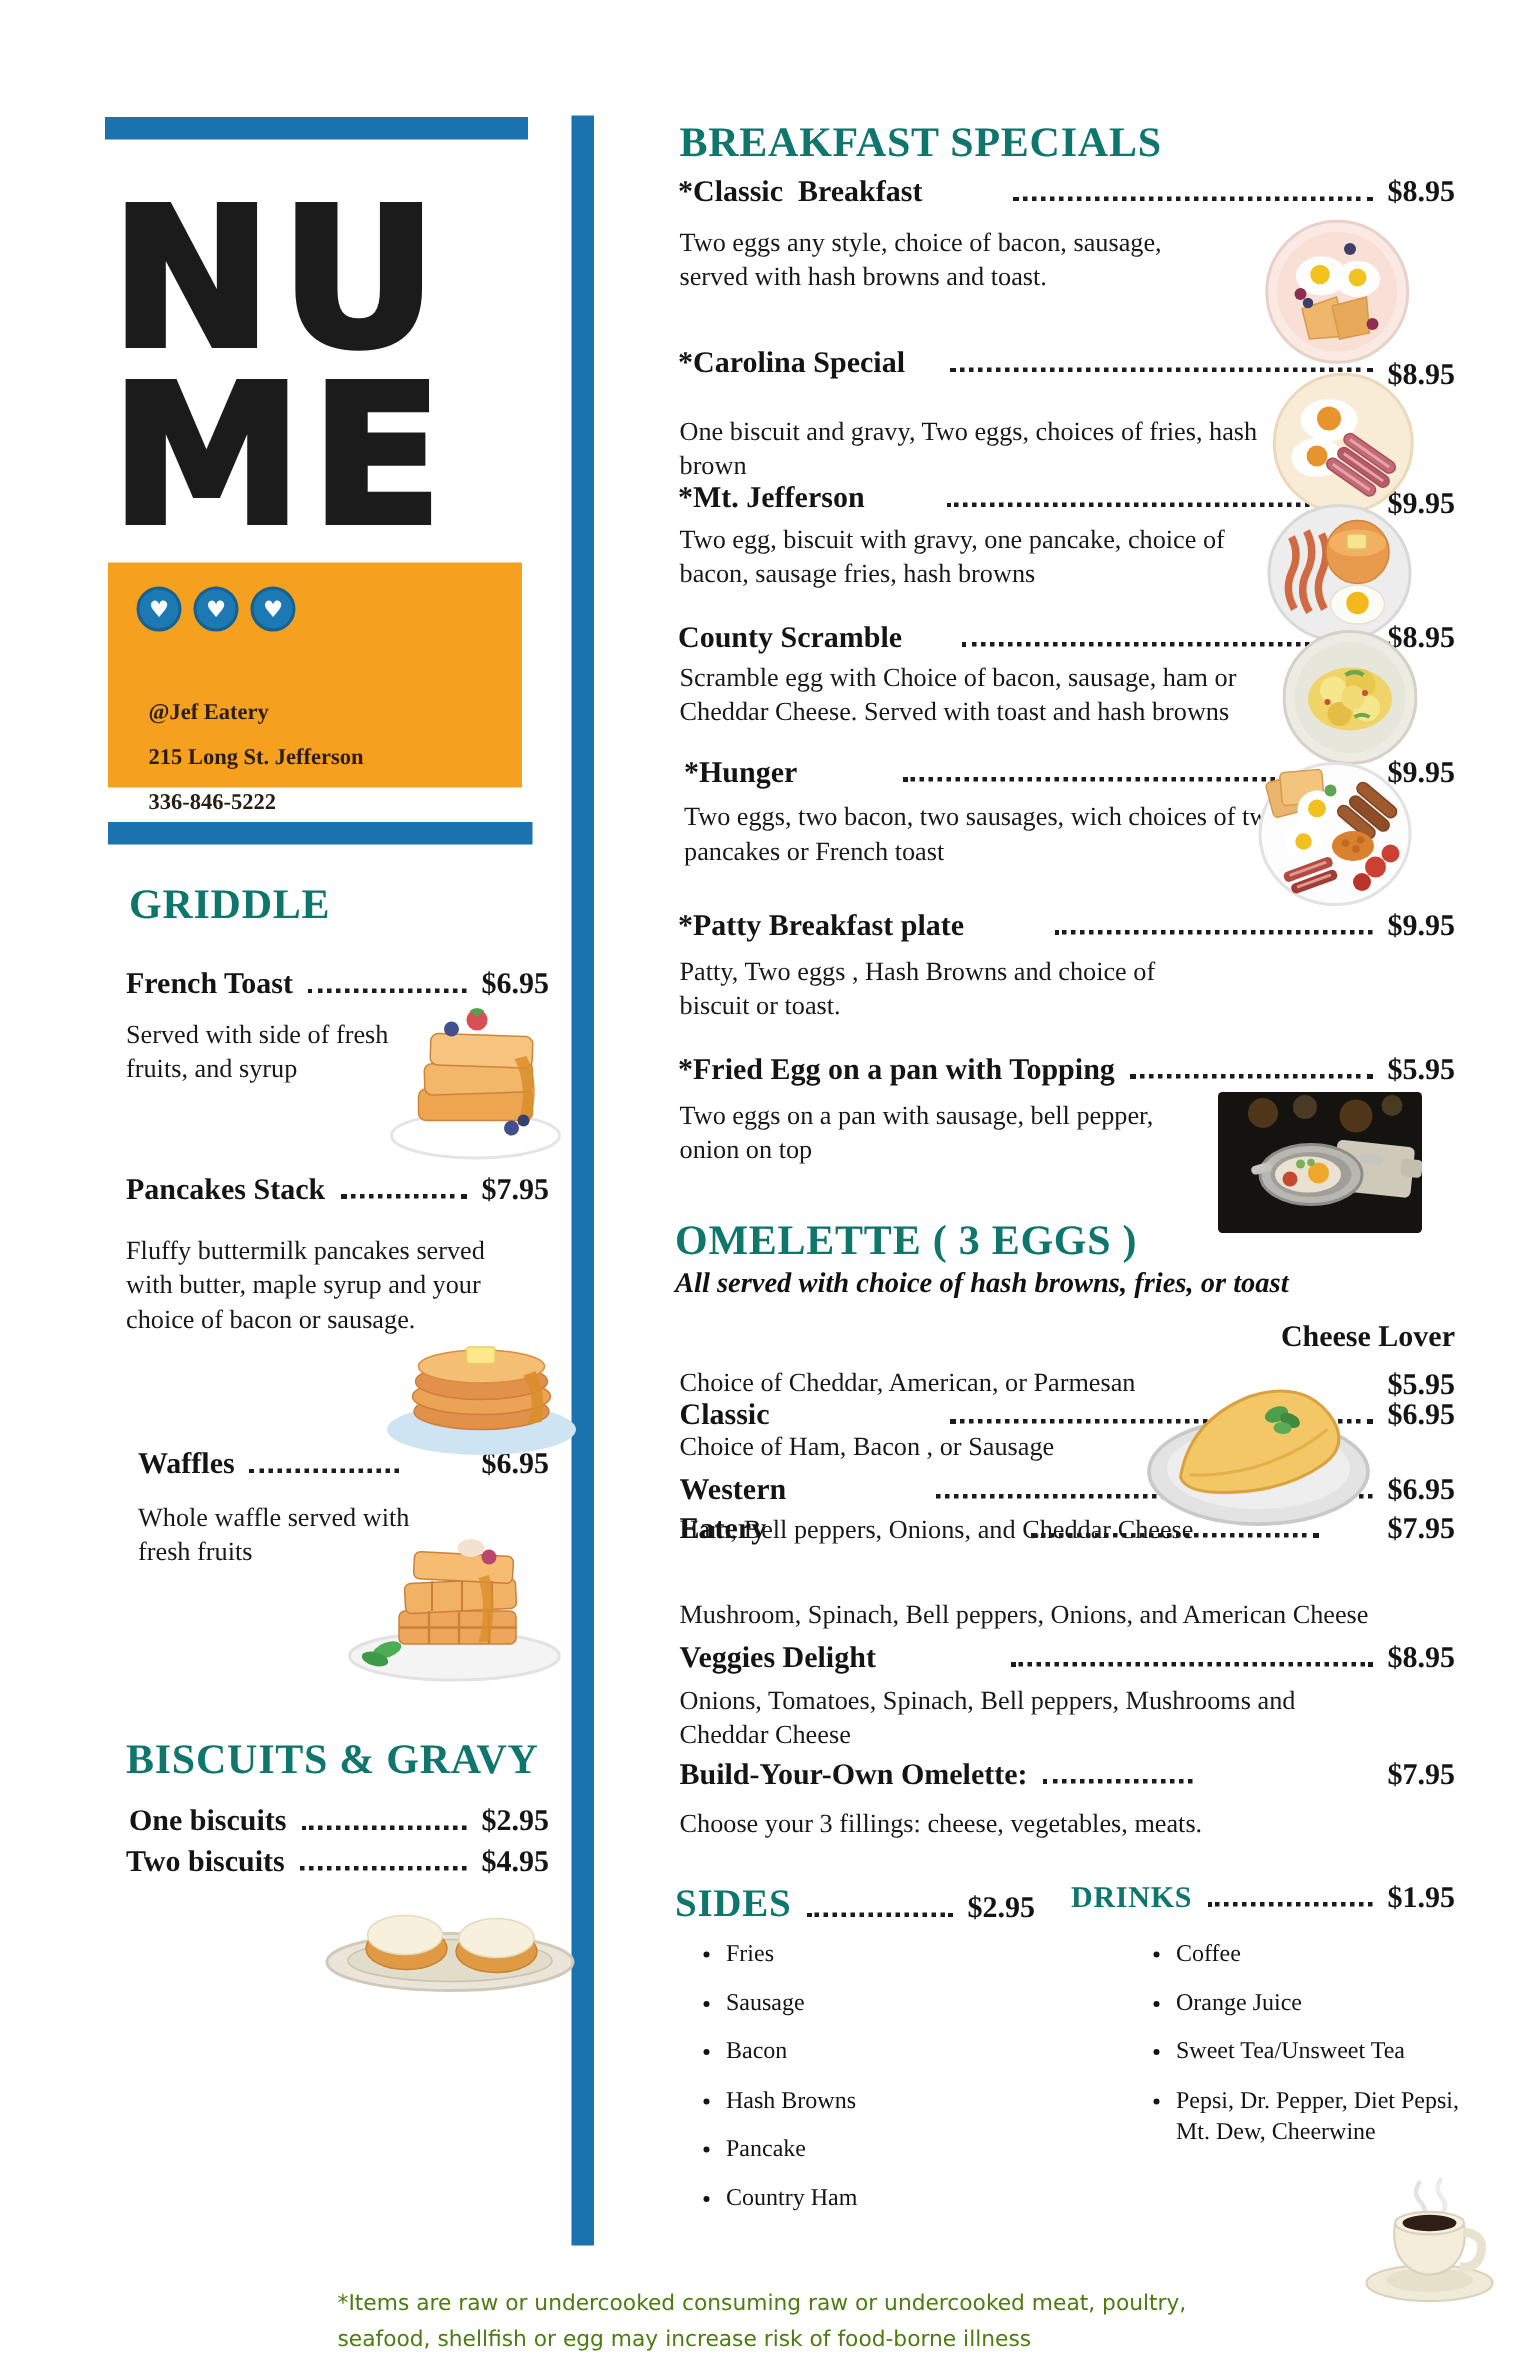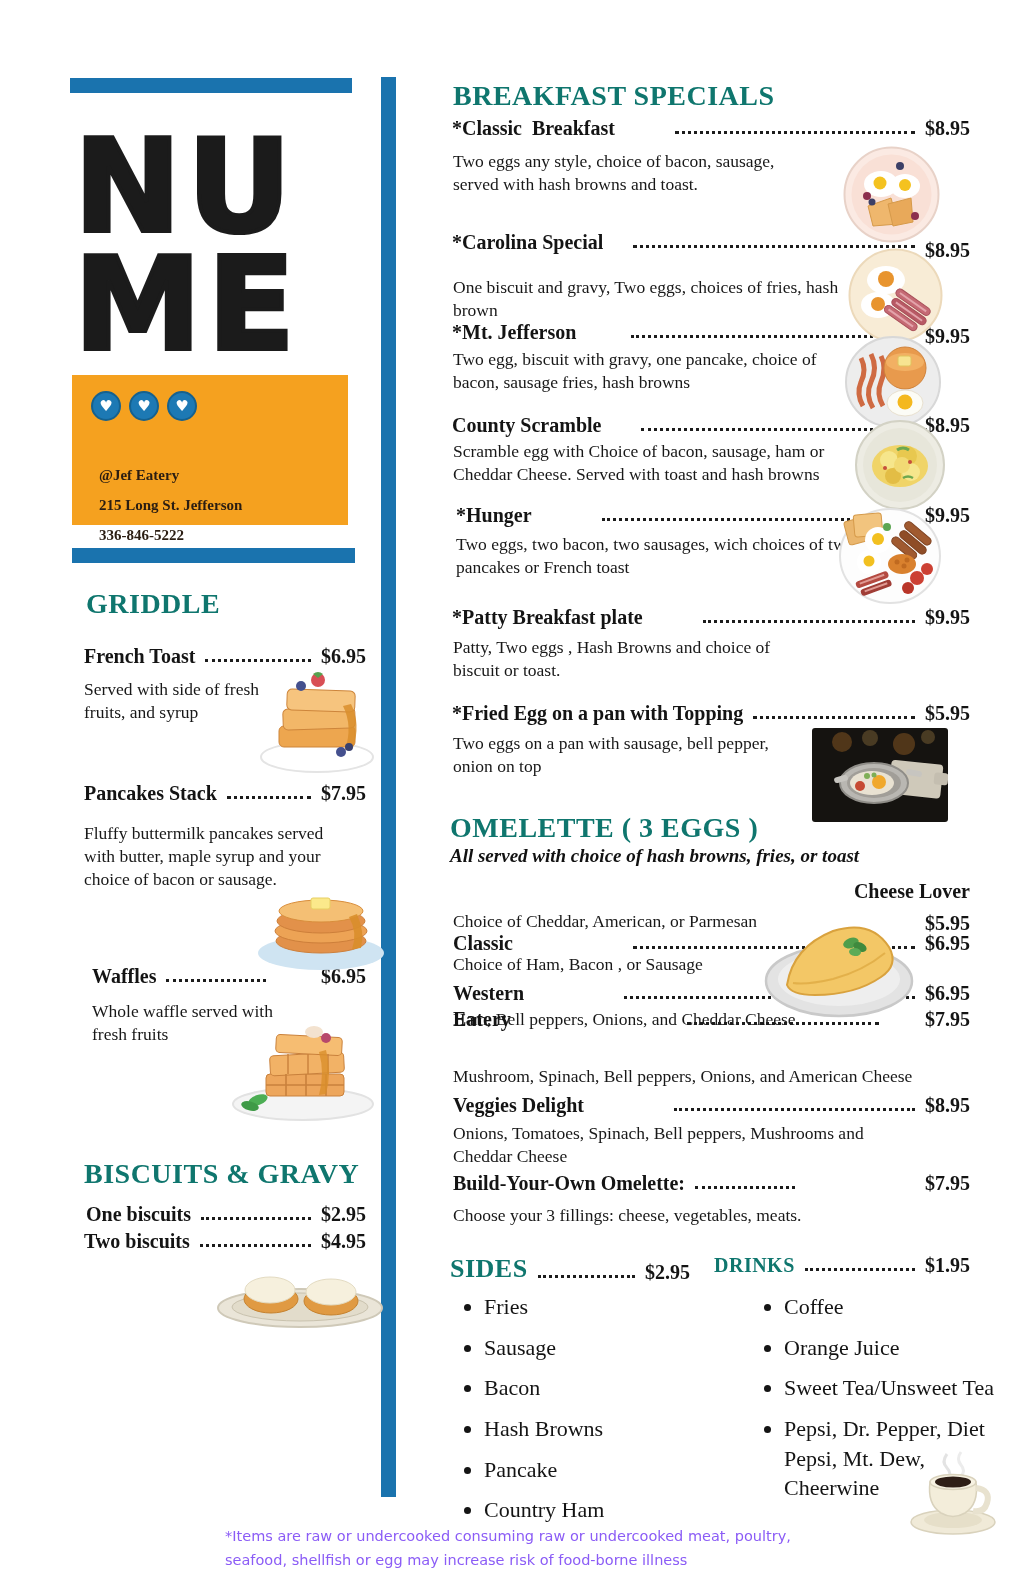--- a/index.html
+++ b/index.html
@@ -32,29 +32,29 @@
   .item-name{font-weight:bold;font-size:20px;white-space:pre-wrap;}
   .leader{flex:1;border-bottom:3.4px dotted #1c1c1c;margin:0 10px 6px 10px;}
   .leader-fixed{width:100px;flex:none;border-bottom:3.4px dotted #1c1c1c;margin:0 10px 6px 10px;}
   .spacer{flex:1;}
   .price{font-weight:bold;font-size:20px;white-space:nowrap;}
   .price.low1{position:relative;top:8px;}
   .price.low2{position:relative;top:4px;}
   .desc{font-size:17.5px;line-height:1.3;color:#181818;}
 
   
-  .menu-list{margin:0;padding:0 0 0 22px;font-size:22px;}
+  .menu-list{margin:0;padding:0 0 0 22px;font-size:16px;}
   .menu-list li{margin-bottom:11px;line-height:1.35;}
 
   
   .art{z-index:3;}
   .txt{z-index:1;}
 
   .footnote{font-family:"DejaVu Sans","Liberation Sans",sans-serif;font-size:14.5px;
-            line-height:24px;color:#8b5cf6;}
+            line-height:24px;color:#4d7c0f;}
 </style>
 </head>
 <body>
 
 <div class="page">
 
   <div class="abs bar" style="left:70px;top:78px;width:282px;height:15px;"></div>
 
   <div class="abs menu-title txt" style="left:74px;top:128px;">
     <div>NU</div>

